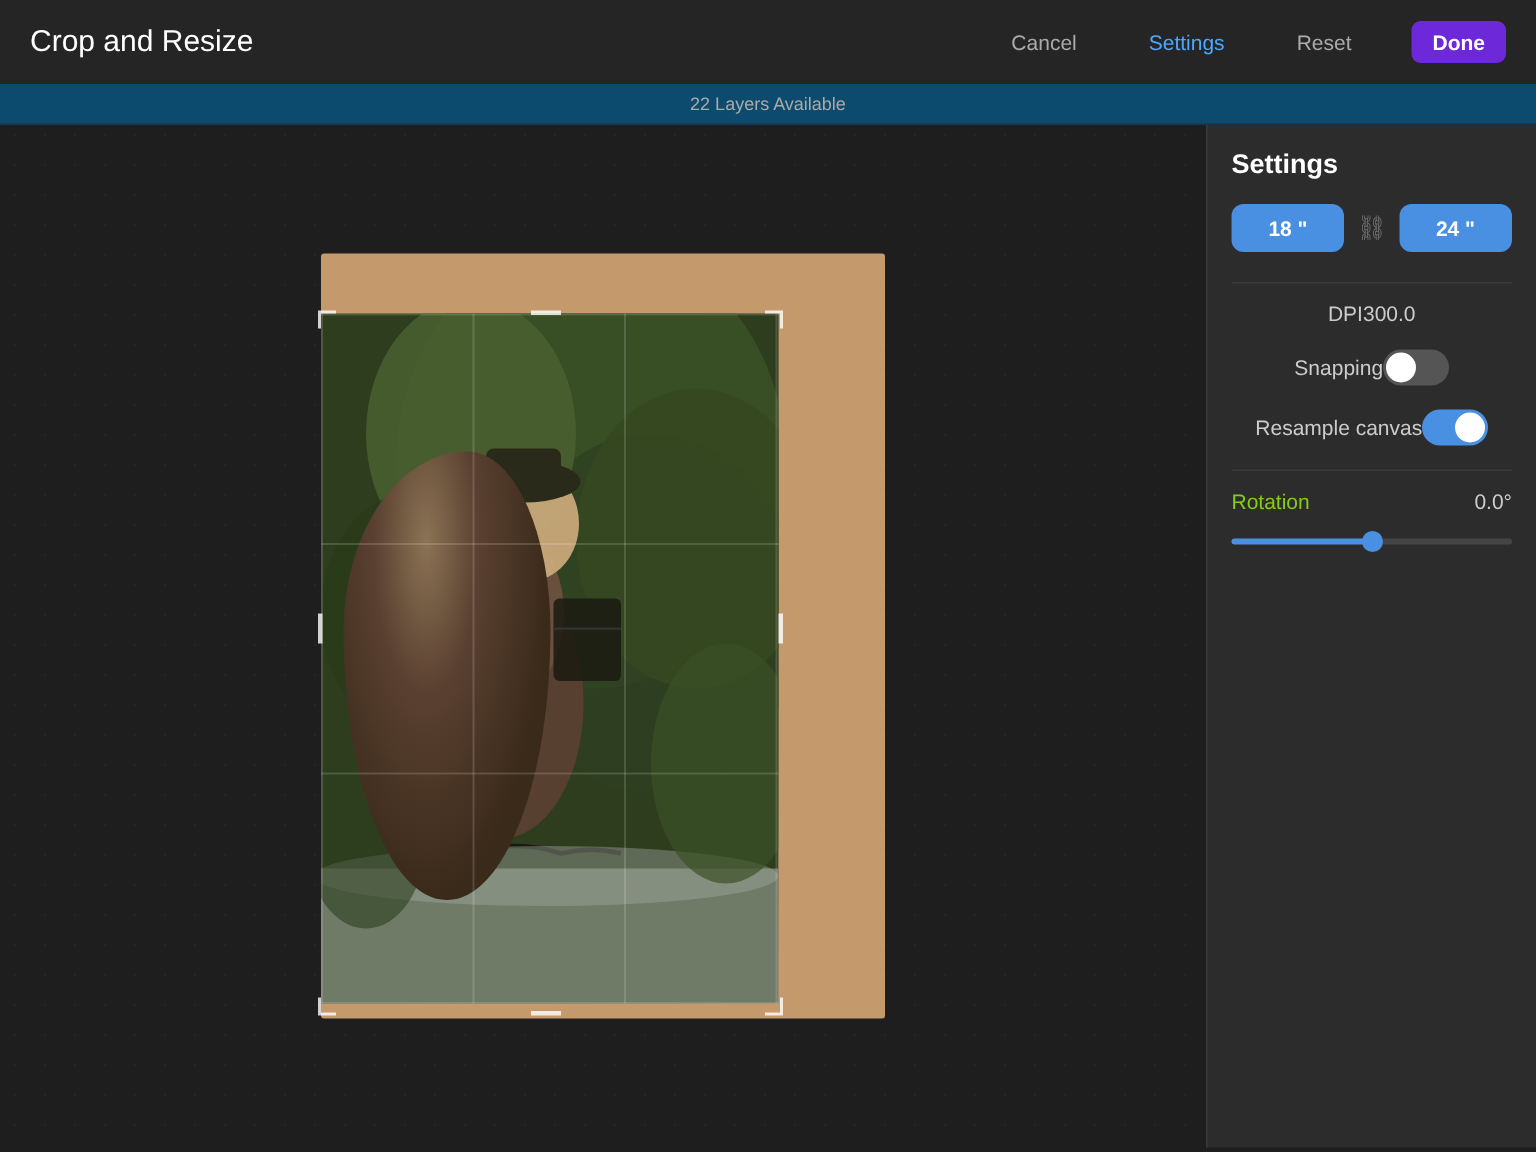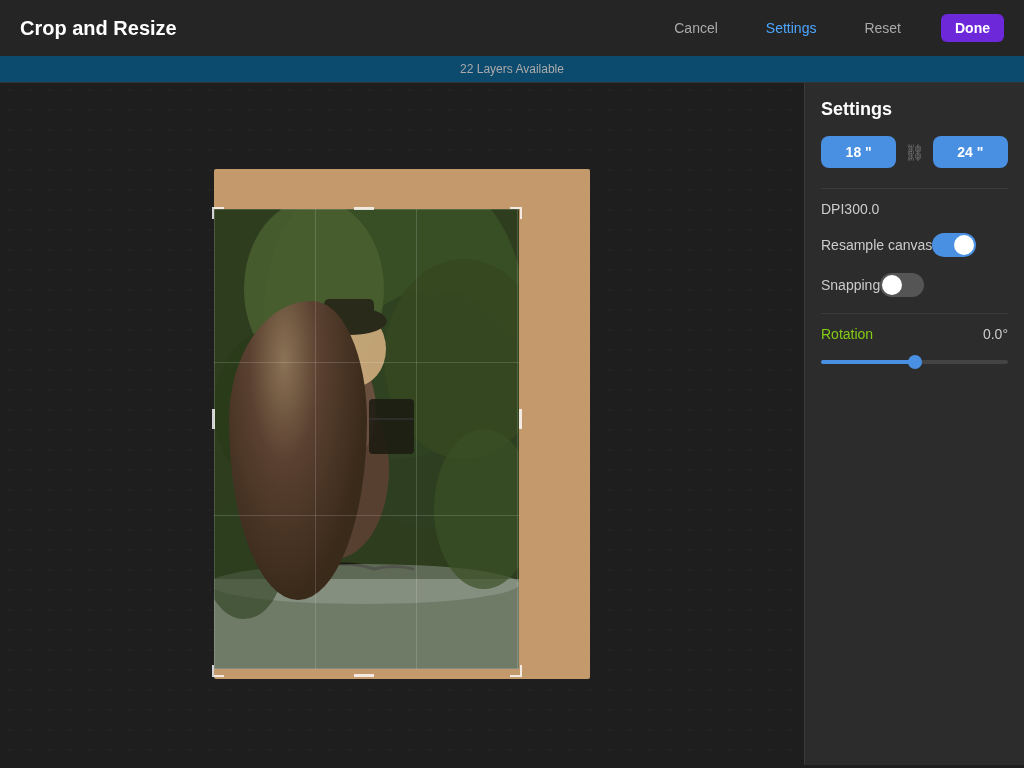--- a/index.html
+++ b/index.html
@@ -32,21 +32,21 @@
       display: flex;
       align-items: center;
       justify-content: space-between;
       padding: 12px 20px;
       background-color: #252525;
       height: 56px;
     }
 
     .header-title {
       font-size: 20px;
-      font-weight: 700;
+      font-weight: 400;
       color: #fff;
     }
 
     .header-actions {
       display: flex;
       align-items: center;
       gap: 32px;
     }
 
     .header-btn {
@@ -237,21 +237,21 @@
     .link-icon {
       color: #777;
       font-size: 16px;
       cursor: pointer;
     }
 
     
     .settings-row {
       display: flex;
       align-items: center;
-      justify-content: flex-start;
+      justify-content: center;
       margin-bottom: 16px;
     }
 
     .settings-label {
       font-size: 14px;
       color: #ccc;
     }
 
     .settings-value {
       font-size: 14px;
@@ -430,29 +430,29 @@
     </div>
 
     <div class="divider"></div>
 
     <div class="settings-row">
       <span class="settings-label">DPI</span>
       <span class="settings-value">300.0</span>
     </div>
 
     <div class="settings-row">
+      <span class="settings-label">Snapping</span>
+      <div class="toggle off">
+        <div class="toggle-knob"></div>
+      </div>
+    </div>
+
+    <div class="settings-row">
       <span class="settings-label">Resample canvas</span>
       <div class="toggle on">
-        <div class="toggle-knob"></div>
-      </div>
-    </div>
-
-    <div class="settings-row">
-      <span class="settings-label">Snapping</span>
-      <div class="toggle off">
         <div class="toggle-knob"></div>
       </div>
     </div>
 
     <div class="divider"></div>
 
     <div class="rotation-section">
       <div class="rotation-label-row">
         <span class="rotation-label">Rotation</span>
         <span class="rotation-value">0.0°</span>

